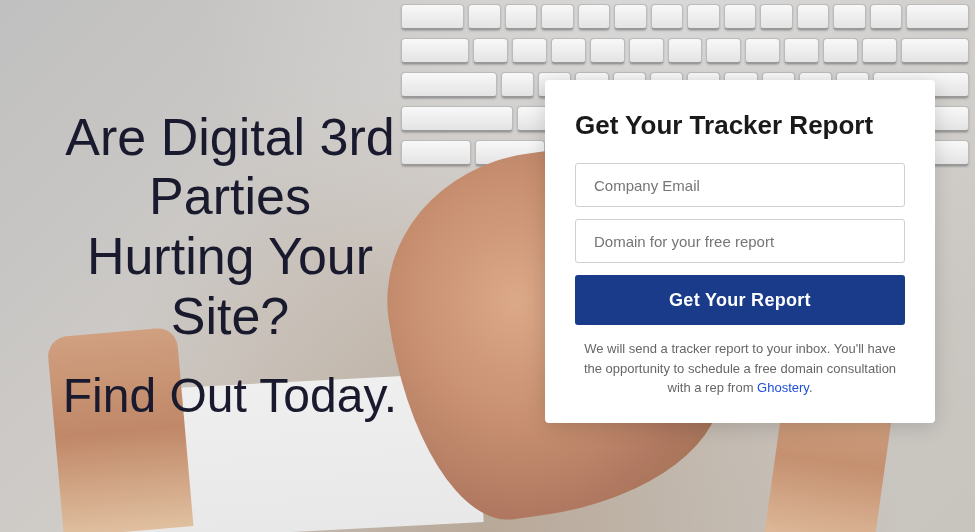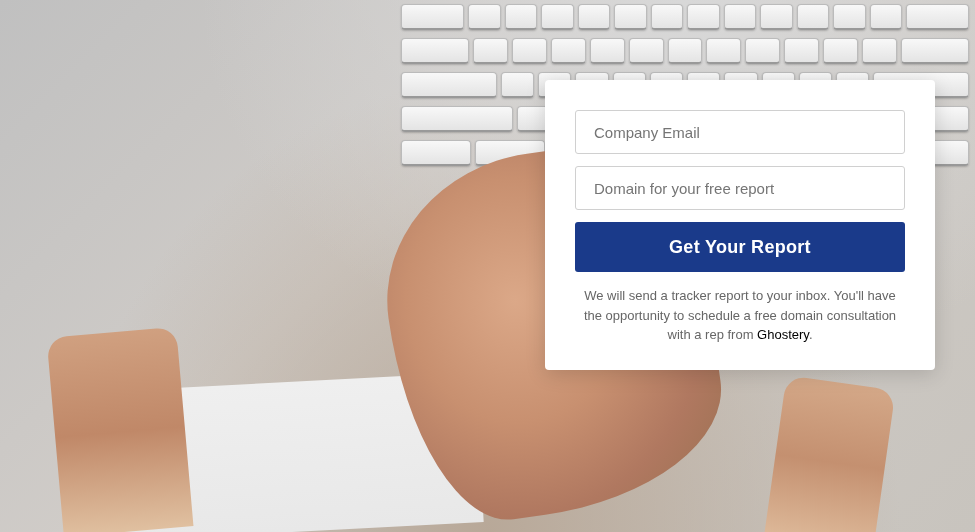--- a/index.html
+++ b/index.html
@@ -196,21 +196,21 @@
     }
 
     .form-disclaimer {
       font-size: 13px;
       color: #666;
       text-align: center;
       line-height: 1.5;
     }
 
     .ghostery-link {
-      color: #000000;
+      color: #1d4ed8;
       text-decoration: none;
     }
   </style>
 </head>
 <body>
 
 <div class="background">
   <div class="bg-photo"></div>
 
   <div class="keyboard-sim">
@@ -282,23 +282,26 @@
 
   <div class="arm-area">
     <div class="shirt-collar"></div>
     <div class="wrist-left"></div>
     <div class="palm-center"></div>
     <div class="wrist-right"></div>
   </div>
 </div>
 
 <div class="left-text">
+  <div class="headline">Are Digital 3rd Parties Hurting Your Site?</div>
+  <div class="subheadline">Find Out Today.</div>
 </div>
 
 <div class="form-card">
+  <h2 class="form-title">Get Your Tracker Report</h2>
 
   <input type="email" class="form-input" placeholder="Company Email" style="">
 
   <input type="text" class="form-input" placeholder="Domain for your free report" style="">
 
   <button class="submit-btn">Get Your Report</button>
 
   <p class="form-disclaimer">
     <span>We will send a tracker report to your inbox. You'll have the opportunity to schedule a free domain consultation with a rep from </span>
     <a class="ghostery-link" href="#">Ghostery</a><span>.</span>

